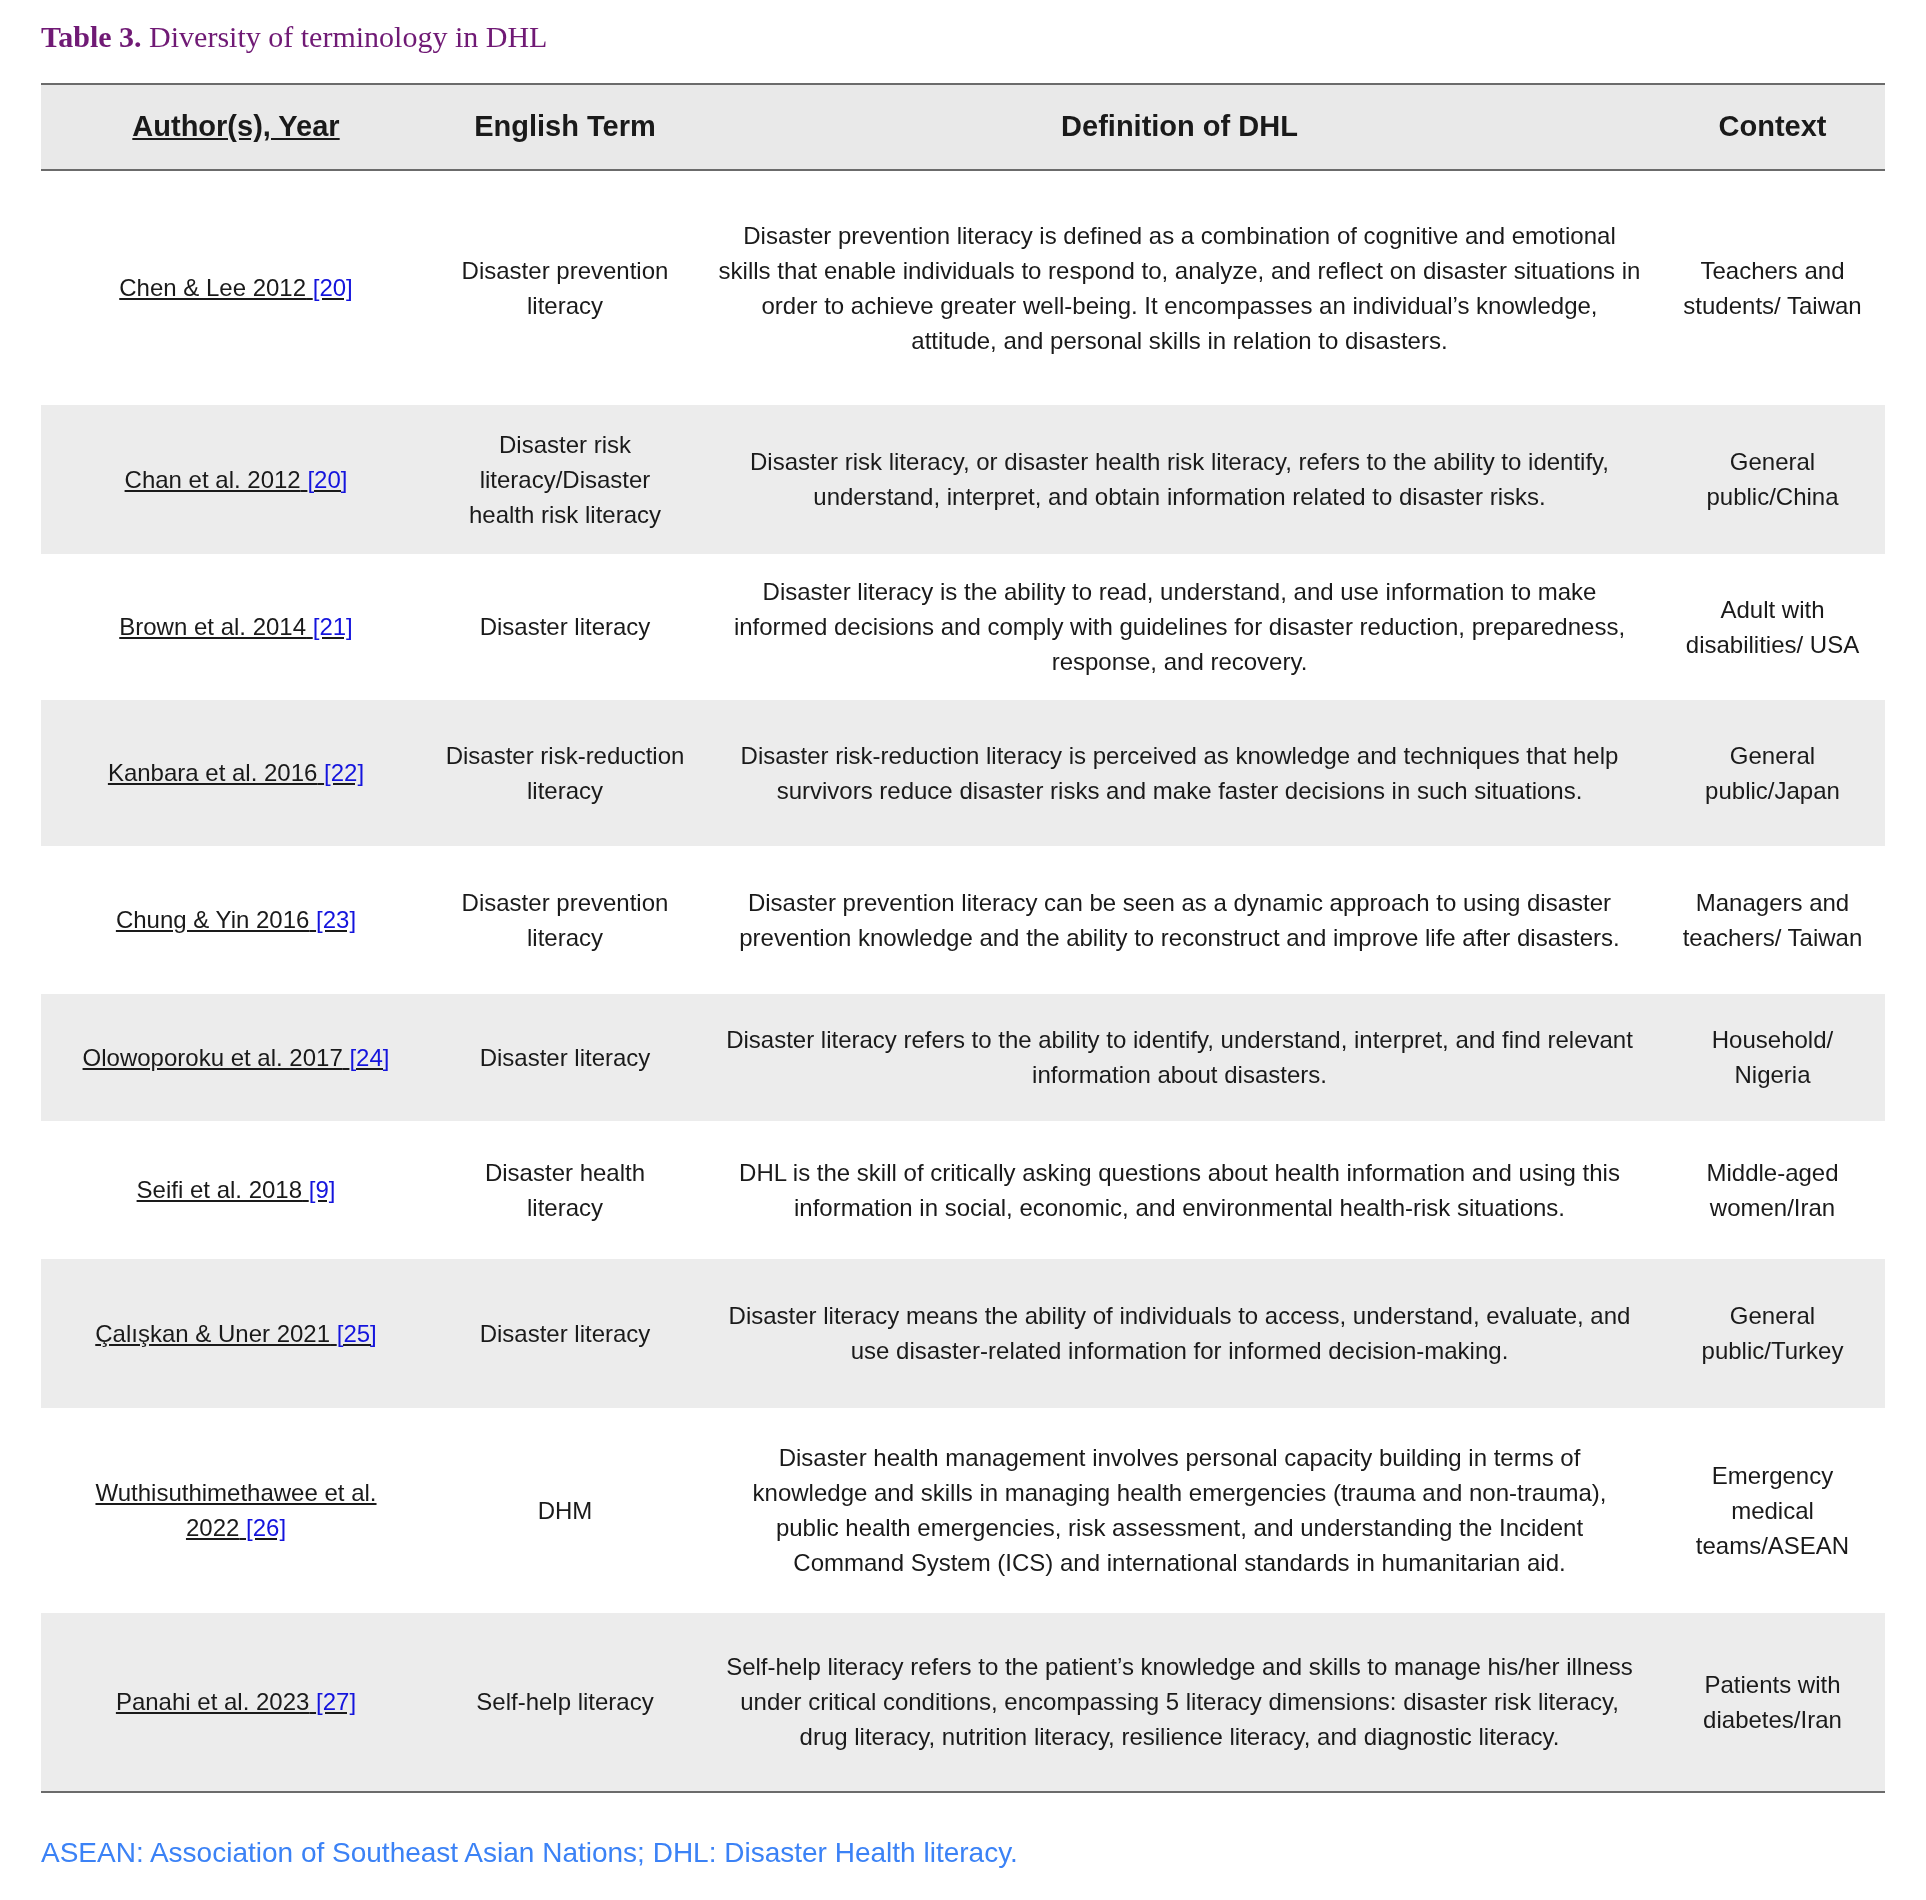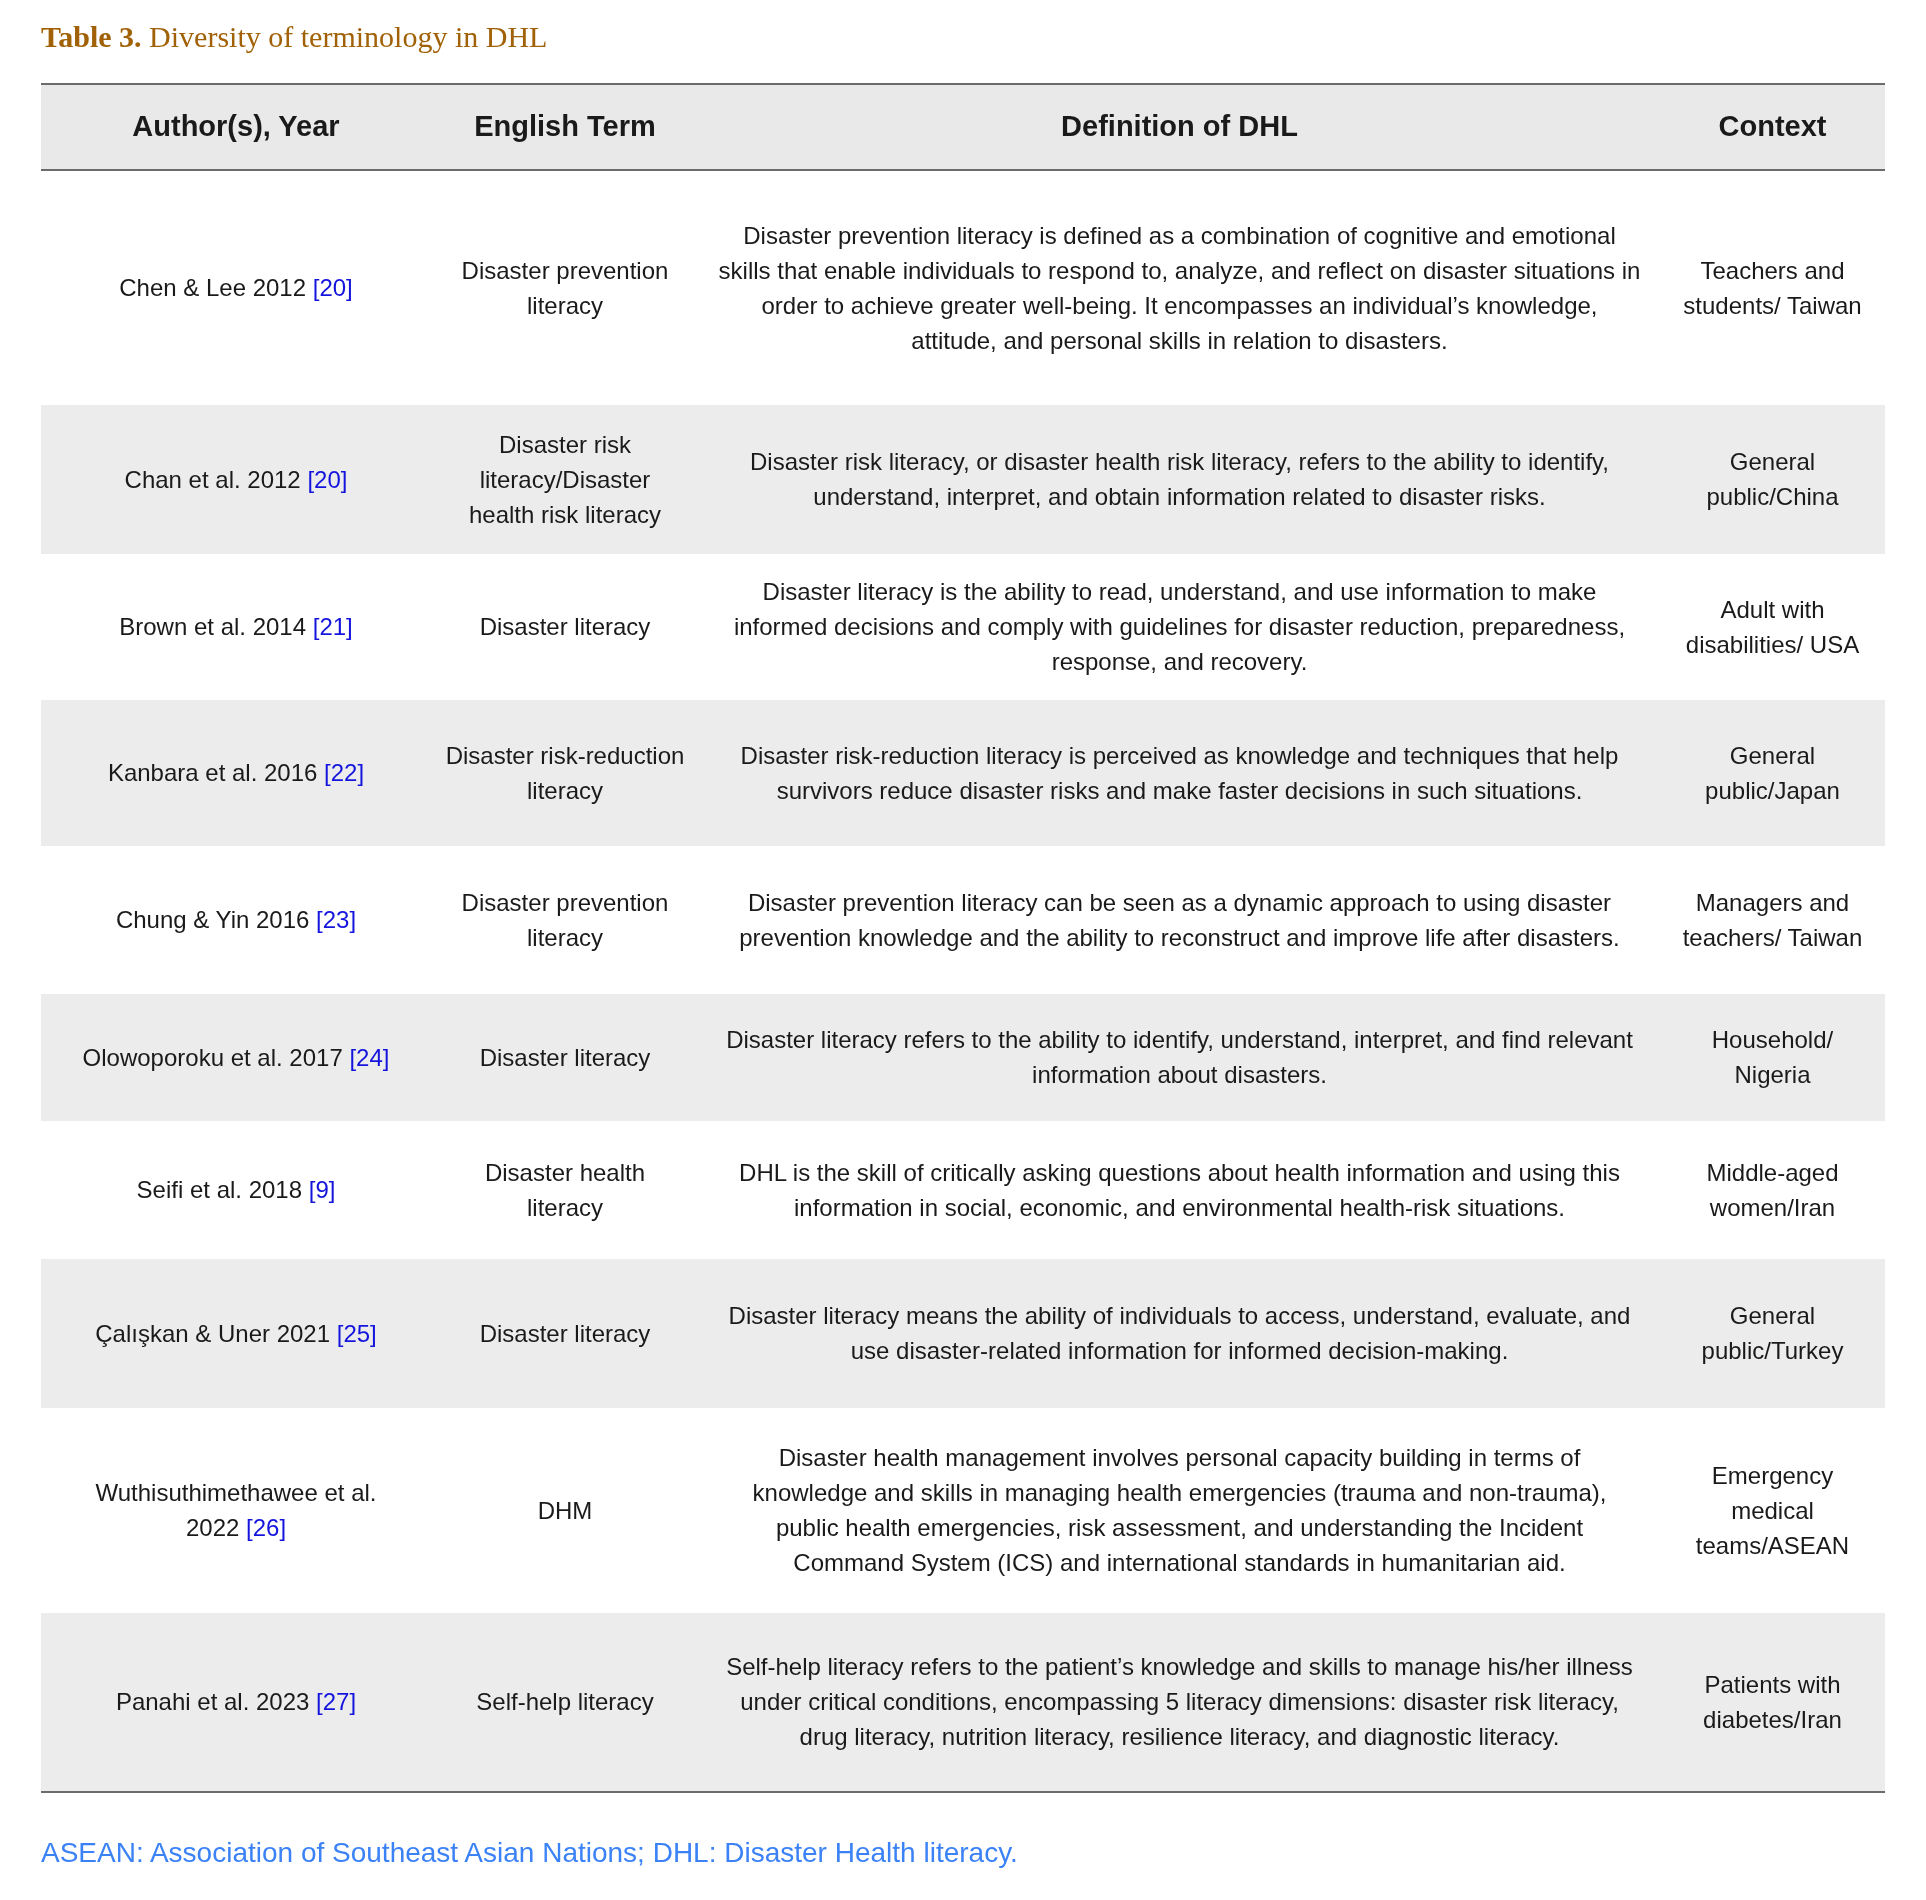--- a/index.html
+++ b/index.html
@@ -9,21 +9,21 @@
     width:1926px; height:1901px;
     background:#ffffff;
     font-family:"Liberation Sans","DejaVu Sans",sans-serif;
     color:#1a1a1a;
     overflow:hidden;
   }
   .title {
     margin:19.5px 41px 0 41px;
     font-family:"Liberation Serif","DejaVu Serif",serif;
     font-size:30px;
-    color:#a16207;
+    color:#701a75;
   }
   .title .title-label { font-weight:bold; }
   .data-table {
     margin:29px 41px 0 41px;
     width:1844px;
   }
   .row {
     display:grid;
     grid-template-columns:390px 268px 961px 225px;
   }
@@ -40,21 +40,21 @@
   .cell {
     display:flex;
     align-items:center;
     justify-content:center;
     text-align:center;
     font-size:24px;
     line-height:35px;
     padding:5.9px 11.7px;
   }
   .header-row .cell { font-size:29px; line-height:33px; }
-  .cell.author { padding:4px 39px; }
+  .cell.author { padding:4px 39px;text-decoration:underline; }
   .cell.term   { padding:5.9px 13.7px; }
   .cell.def    { padding:5.9px 19.5px; }
   .cell.ctx    { padding:5.9px 11.7px; }
   .ref { color:#1414dd; }
   
   .table-body .row:nth-child(1)  { min-height:234px; }
   .table-body .row:nth-child(2)  { min-height:149px; }
   .table-body .row:nth-child(3)  { min-height:146px; }
   .table-body .row:nth-child(4)  { min-height:146px; }
   .table-body .row:nth-child(5)  { min-height:148px; }

